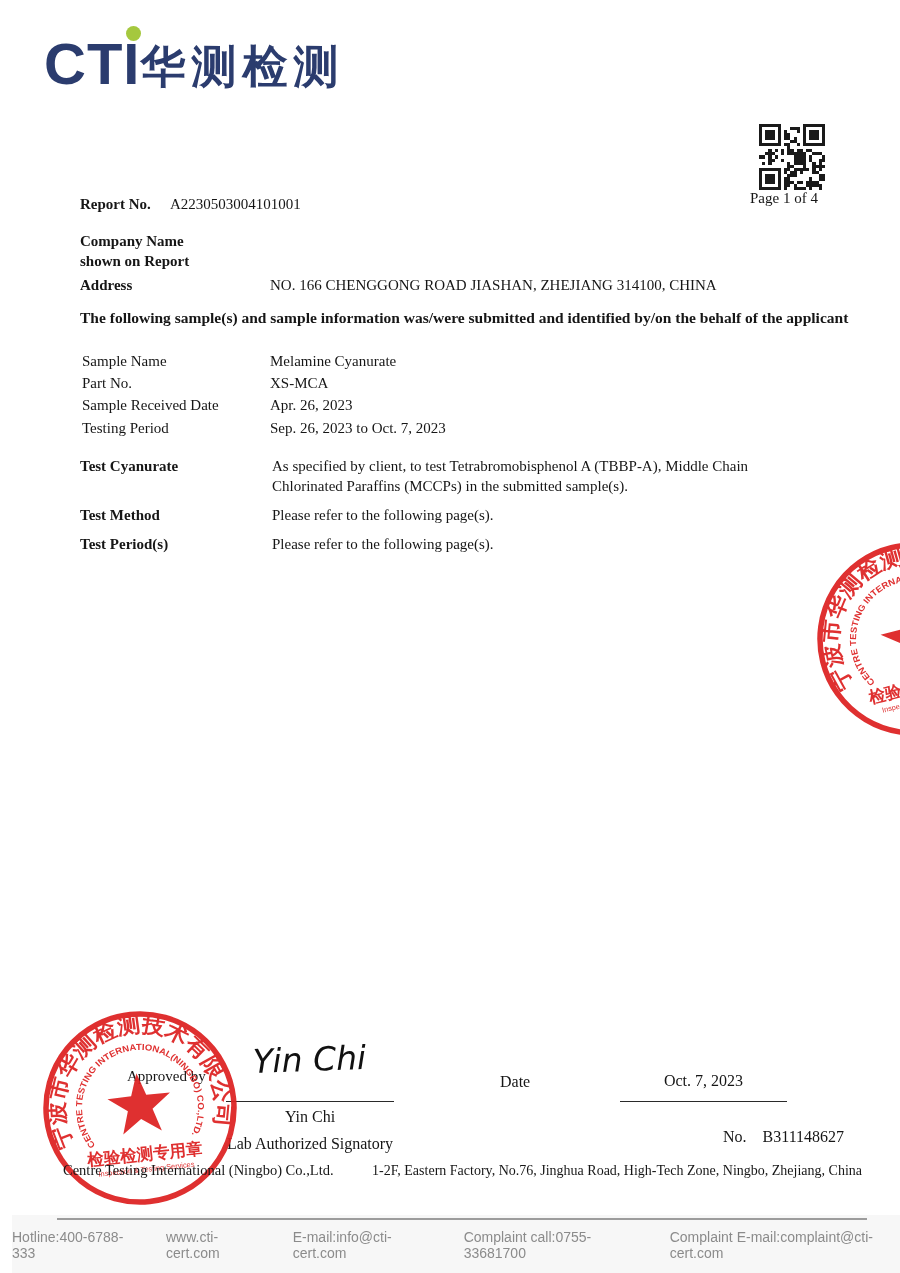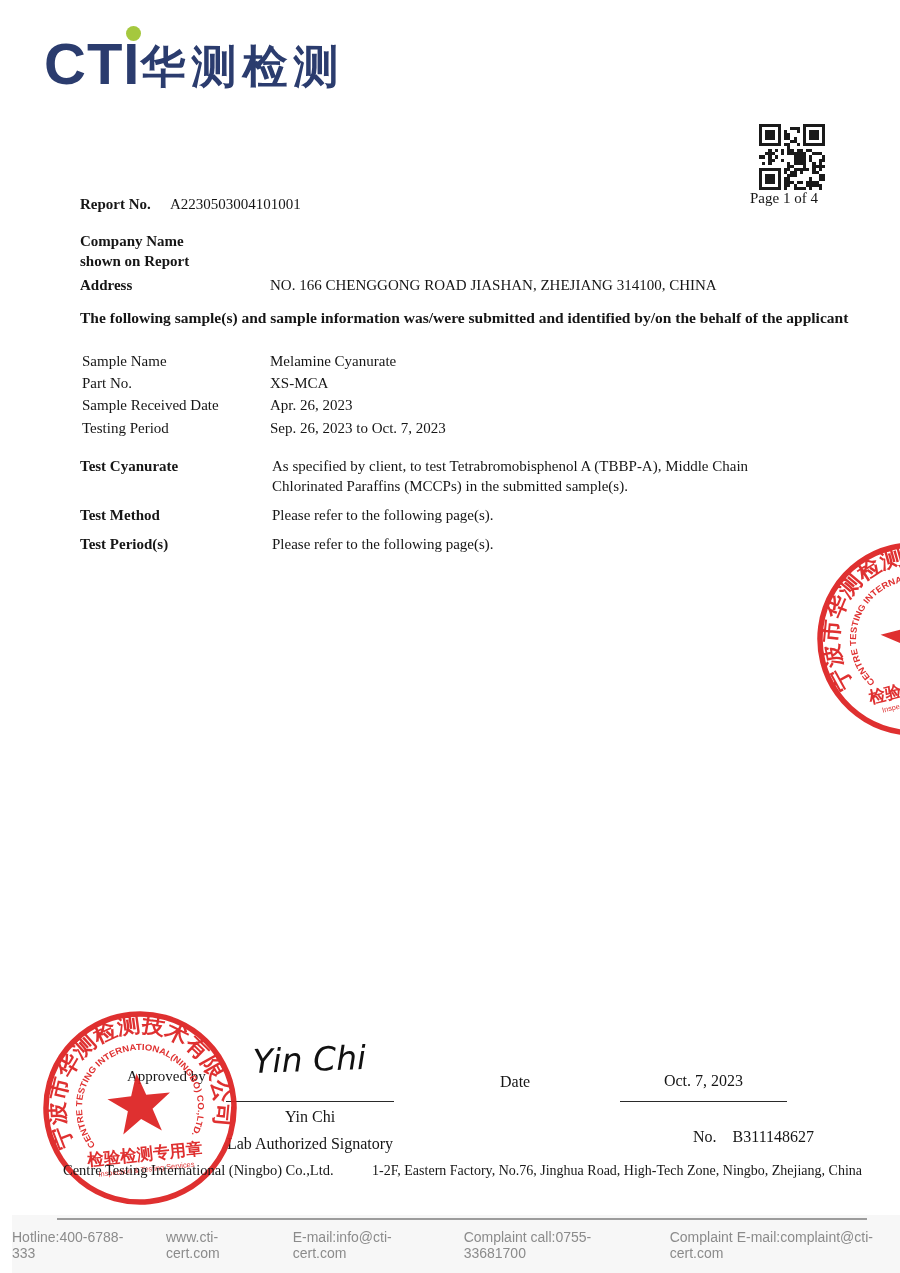--- a/index.html
+++ b/index.html
@@ -54,21 +54,21 @@
               font-family:"DejaVu Sans",sans-serif;font-style:italic;font-size:33px;
               transform:rotate(-2deg);color:#111;}
   .sig-line{position:absolute;left:226px;top:1101px;width:168px;border-top:1.6px solid #2a2a2a;}
   .sig-name{position:absolute;left:226px;top:1108px;width:168px;text-align:center;font-size:16px;}
   .sig-title{position:absolute;left:210px;top:1135px;width:200px;text-align:center;font-size:16px;}
 
   .date-label{position:absolute;left:500px;top:1073px;font-size:16px;}
   .date-value{position:absolute;left:620px;top:1072px;width:167px;text-align:center;font-size:16px;}
   .date-line{position:absolute;left:620px;top:1101px;width:167px;border-top:1.6px solid #2a2a2a;}
   .cert-no{position:absolute;left:693px;top:1128px;font-size:16px;}
-  .cert-no .no-lbl{margin-right:12px;}
+  .cert-no .no-lbl{margin-right:12px;margin-left:30px;}
 
   .btm-company{position:absolute;left:63px;top:1162px;font-size:14.5px;}
   .btm-address{position:absolute;right:38px;top:1163px;font-size:14px;}
 
   
   .footer{position:absolute;left:12px;top:1215px;width:900px;height:58px;background:#f7f7f7;}
   .footer-line{margin:3px 45px 0 45px;border-top:2px solid #9c9c9c;}
   .footer-items{margin-top:9px;display:flex;justify-content:center;gap:27px;
                 font-family:"Liberation Sans",sans-serif;font-size:14px;color:#8b8b8b;}
 </style>

